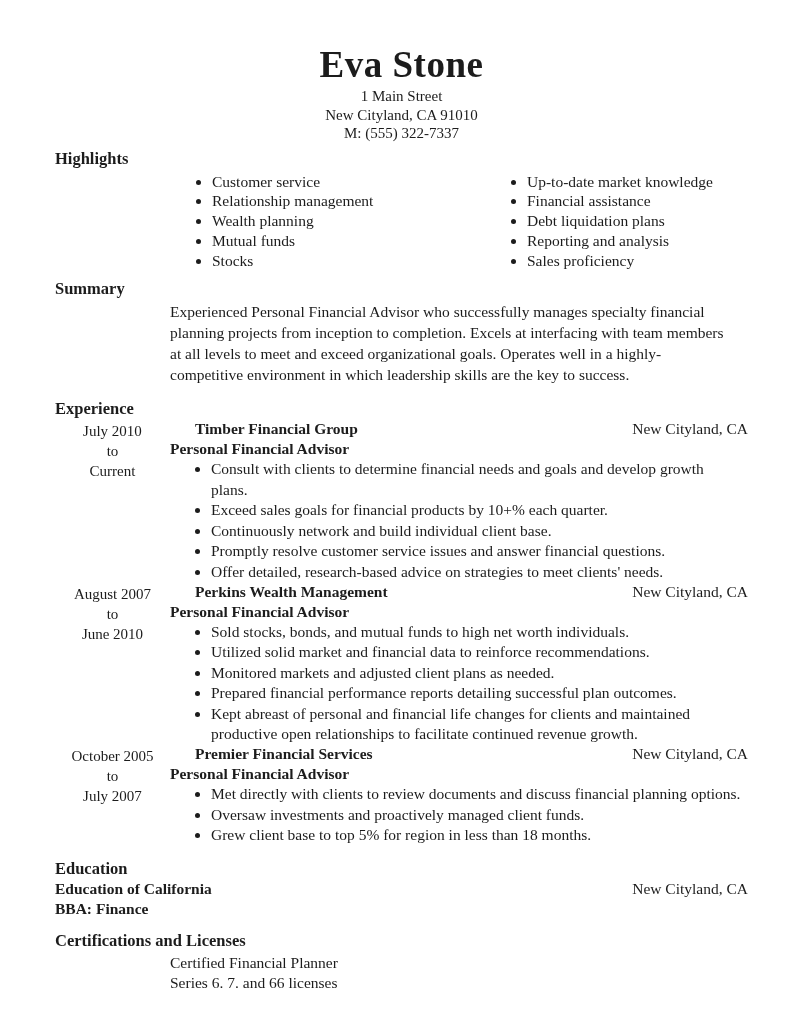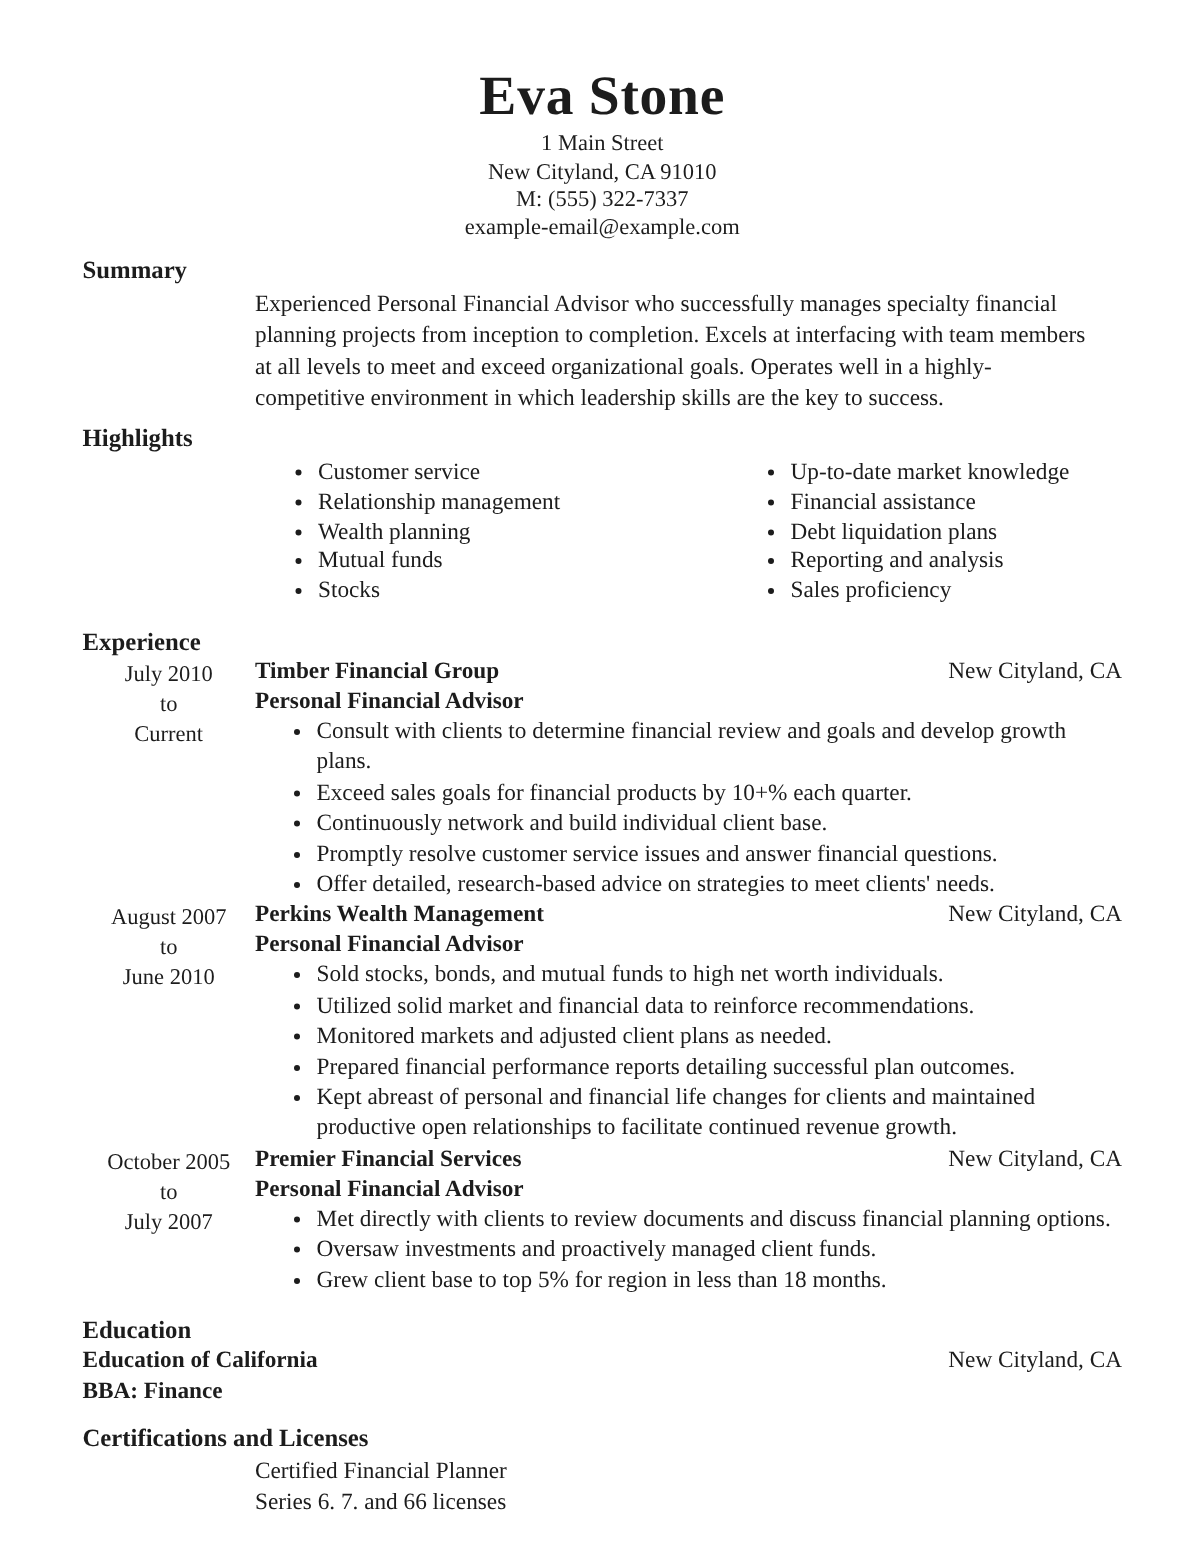--- a/index.html
+++ b/index.html
@@ -31,21 +31,21 @@
   .hl-cols { display:flex; margin-top:3px; }
   .hl-col { line-height:19.8px; }
   .hl-col-1 { width:315px; }
   .hl-col ul { list-style:disc; padding-left:42px; }
 
   
   .experience-title { margin-top:13px; }
   .row { display:flex; }
   .date-col { width:115px; text-align:center; font-size:15px; line-height:20px; padding-top:2px; flex:none; }
   .row-body { flex:1; min-width:0; }
-  .job-line1 { display:flex; justify-content:space-between; line-height:20px; }
+  .job-line1 { display:flex; justify-content:space-between; line-height:20px;margin-left:25px; }
   .company { font-weight:bold; }
   .location { font-weight:normal; }
   .role { font-weight:bold; line-height:20px; }
   .jbullets { list-style:disc; padding-left:41px; line-height:20.4px; }
   .jbullets li { padding-right:6px; }
 
   
   .education-title { margin-top:12px; }
   .edu-line1 { display:flex; justify-content:space-between; line-height:20.5px; }
   .degree { font-weight:bold; line-height:20.5px; }
@@ -57,26 +57,20 @@
 </head>
 <body>
 
 <div class="page">
 
   <div class="header">
     <div class="name">Eva Stone</div>
     <div class="contact-line">1 Main Street</div>
     <div class="contact-line">New Cityland, CA 91010</div>
     <div class="contact-line">M: (555) 322-7337</div>
-    <div class="contact-line">example-email@example.com</div>
-  </div>
-
-  <div class="section">
-    <div class="section-title summary-title">Summary</div>
-    <div class="indent summary-text">Experienced Personal Financial Advisor who successfully manages specialty financial planning projects from inception to completion. Excels at interfacing with team members at all levels to meet and exceed organizational goals. Operates well in a highly-competitive environment in which leadership skills are the key to success.</div>
   </div>
 
   <div class="section">
     <div class="section-title highlights-title">Highlights</div>
     <div class="hl-cols indent">
       <div class="hl-col hl-col-1">
         <ul>
           <li>Customer service</li>
           <li>Relationship management</li>
           <li>Wealth planning</li>
@@ -90,36 +84,41 @@
           <li>Financial assistance</li>
           <li>Debt liquidation plans</li>
           <li>Reporting and analysis</li>
           <li>Sales proficiency</li>
         </ul>
       </div>
     </div>
   </div>
 
   <div class="section">
+    <div class="section-title summary-title">Summary</div>
+    <div class="indent summary-text">Experienced Personal Financial Advisor who successfully manages specialty financial planning projects from inception to completion. Excels at interfacing with team members at all levels to meet and exceed organizational goals. Operates well in a highly-competitive environment in which leadership skills are the key to success.</div>
+  </div>
+
+  <div class="section">
     <div class="section-title experience-title">Experience</div>
 
     <div class="row job">
       <div class="date-col">
         <div>July 2010</div>
         <div>to</div>
         <div>Current</div>
       </div>
       <div class="row-body">
         <div class="job-line1">
           <span class="company">Timber Financial Group</span>
           <span class="location">New Cityland, CA</span>
         </div>
         <div class="role">Personal Financial Advisor</div>
         <ul class="jbullets">
-          <li>Consult with clients to determine financial review and goals and develop growth plans.</li>
+          <li>Consult with clients to determine financial needs and goals and develop growth plans.</li>
           <li>Exceed sales goals for financial products by 10+% each quarter.</li>
           <li>Continuously network and build individual client base.</li>
           <li>Promptly resolve customer service issues and answer financial questions.</li>
           <li>Offer detailed, research-based advice on strategies to meet clients' needs.</li>
         </ul>
       </div>
     </div>
 
     <div class="row job">
       <div class="date-col">

